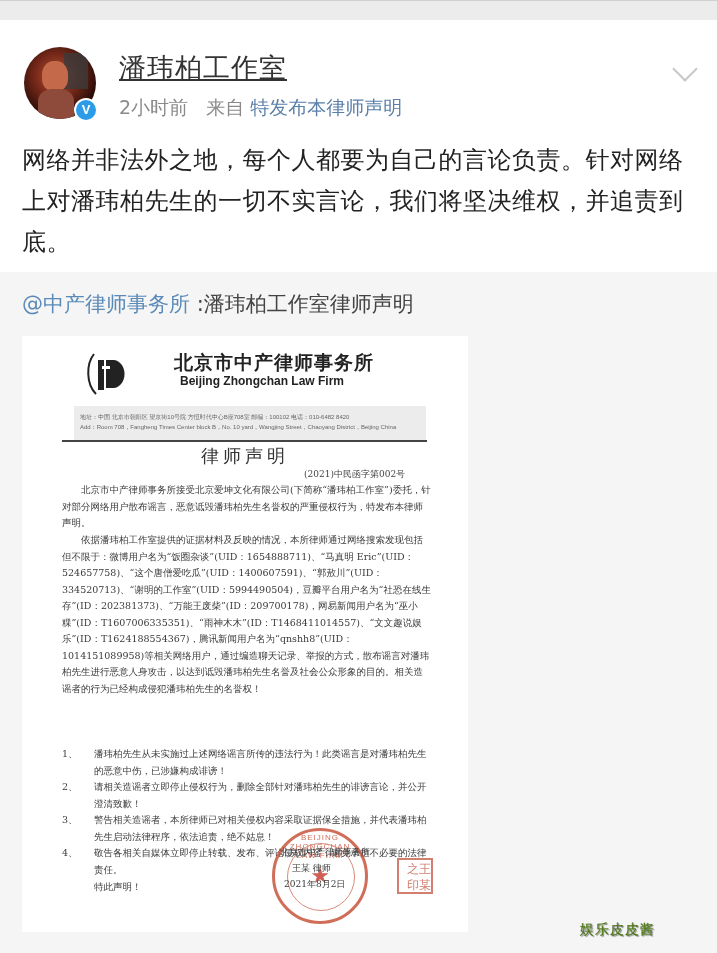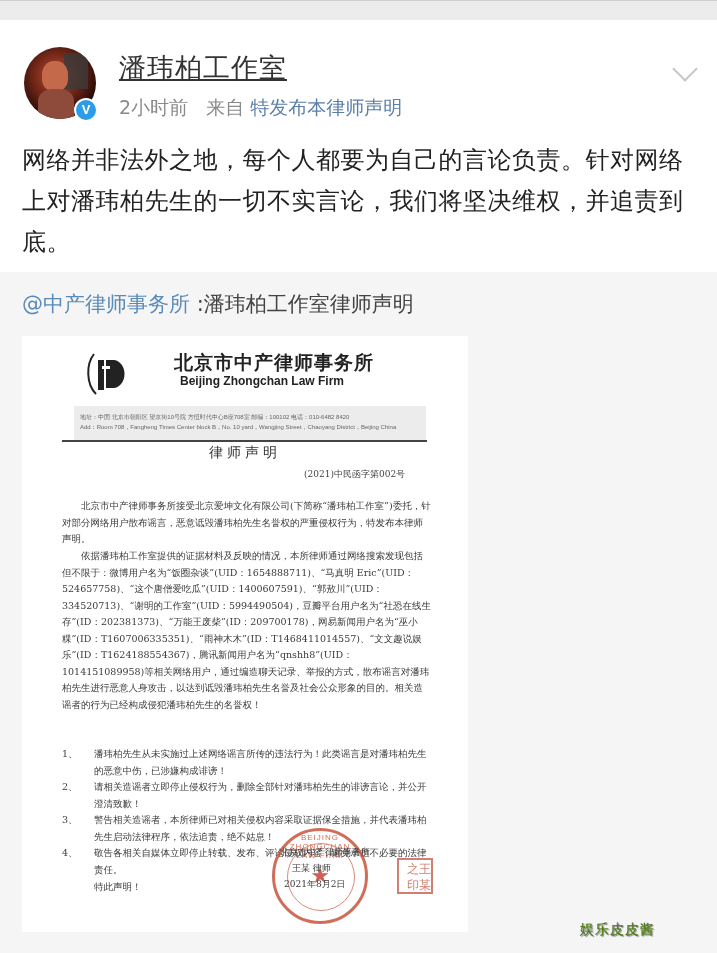--- a/index.html
+++ b/index.html
@@ -20,23 +20,23 @@
   .post-text { position:absolute; left:22px; top:140px; width:680px; font-size:24px; line-height:41px; color:#222; letter-spacing:0.5px; }
   .repost { position:absolute; left:0; top:272px; width:717px; height:681px; background:#f5f5f5; }
   .repost-title { position:absolute; left:22px; top:18px; font-size:21px; color:#444;text-align:right; }
   .repost-title .mention { color:#5a8ab8; }
   .doc { position:absolute; left:22px; top:64px; width:446px; height:596px; background:#fff; overflow:hidden; font-family:"DejaVu Serif","Liberation Serif",serif; color:#3a3a3a; }
   .logo { position:absolute; left:62px; top:14px; width:48px; height:46px; }
   .firm-cn { position:absolute; left:152px; top:14px; font-size:19px; font-weight:bold; color:#222; font-family:"DejaVu Sans",sans-serif; letter-spacing:1px; }
   .firm-en { position:absolute; left:158px; top:38px; font-size:12px; font-weight:bold; color:#222; font-family:"Liberation Sans",sans-serif; }
   .addr { position:absolute; left:52px; top:70px; width:352px; height:34px; background:#ececec; font-size:6px; line-height:10px; color:#666; padding:6px 4px 0 6px; box-sizing:border-box; white-space:nowrap; overflow:hidden; font-family:"Liberation Sans",sans-serif; }
   .rule { position:absolute; left:40px; top:104px; width:365px; height:2px; background:#444; }
-  .doc-title { position:absolute; left:0; width:446px; top:108px; text-align:center; font-size:14px; letter-spacing:4px; color:#333; }
+  .doc-title { position:absolute; left:0; width:446px; top:108px; text-align:center; font-size:18px; letter-spacing:4px; color:#333; }
   .docno { position:absolute; left:282px; top:132px; font-size:9px; color:#444;text-align:right; }
-  .para { position:absolute; left:40px; width:370px; font-size:9.5px; line-height:16.5px; color:#3a3a3a; text-indent:2em;margin-top:16px; }
+  .para { position:absolute; left:40px; width:370px; font-size:9.5px; line-height:16.5px; color:#3a3a3a; text-indent:2em; }
   .li { position:absolute; left:40px; width:370px; font-size:9.5px; line-height:16.5px; color:#3a3a3a; padding-left:32px; box-sizing:border-box; }
   .li .num { position:absolute; left:0; top:0; }
   .closing { position:absolute; left:72px; font-size:9.5px; color:#3a3a3a; }
   .sign { position:absolute; left:258px; font-size:9px; color:#3a3a3a; }
   .seal { position:absolute; left:250px; top:492px; width:96px; height:96px; border-radius:50%; border:3px solid #c9553e; box-sizing:border-box; opacity:.85; }
   .seal .inner { position:absolute; left:12px; top:12px; width:66px; height:66px; border-radius:50%; border:1.5px solid #d27462; }
   .seal .star { position:absolute; left:0; top:32px; width:90px; text-align:center; color:#c9443a; font-size:22px; }
   .seal .ring { position:absolute; left:6px; top:2px; width:78px; text-align:center; font-size:8px; color:#c9553e; letter-spacing:1px; font-family:"Liberation Sans",sans-serif; }
   .stamp2 { position:absolute; left:375px; top:522px; width:36px; height:36px; border:2px solid #d37f70; box-sizing:border-box; color:#d37f70; font-size:12px; line-height:16px; text-align:right; padding-top:1px; }
   .watermark { position:absolute; left:580px; top:921px; font-size:14px; color:#4d7c0f; text-shadow:1px 1px 1px #777, -0.5px -0.5px 0 #aaa; letter-spacing:1px; font-family:"DejaVu Sans",sans-serif; }

